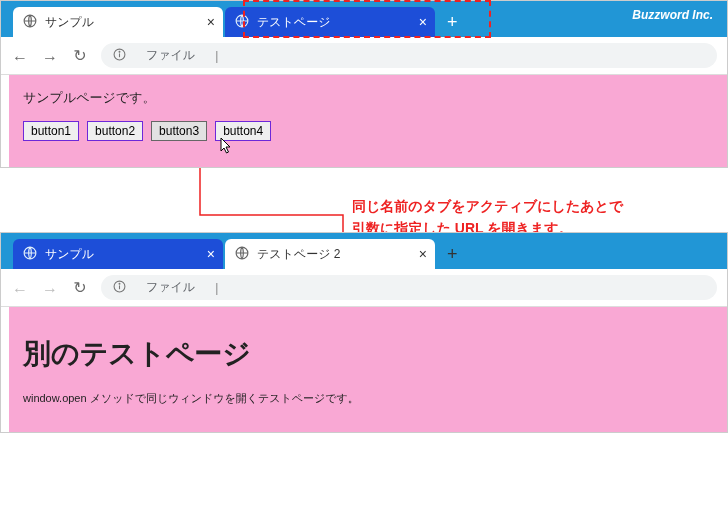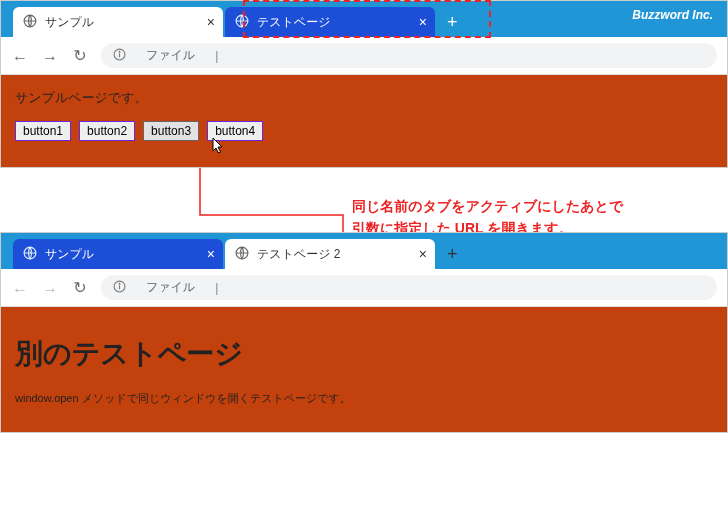--- a/index.html
+++ b/index.html
@@ -87,22 +87,23 @@
     background: #f1f3f4;
     border-radius: 14px;
     padding: 4px 12px;
     color: #5f6368;
     font-size: 12px;
   }
   .addr .info-svg { width:13px; height:13px; }
   .addr .caret { color:#888; }
   .page {
     padding: 14px 14px 26px;
-    background: #c2410c;
+    background: #f9a8d4;
     color: #222;
+    margin-left: 8px;
   }
   .button-row { margin-top: 14px; display:flex; gap:8px; position:relative; }
   .sample-btn {
     font-family: Arial, sans-serif;
     font-size: 12px;
     background: #efefef;
     border: 1px solid #6d28d9;
     padding: 2px 7px;
     cursor: pointer;
   }

